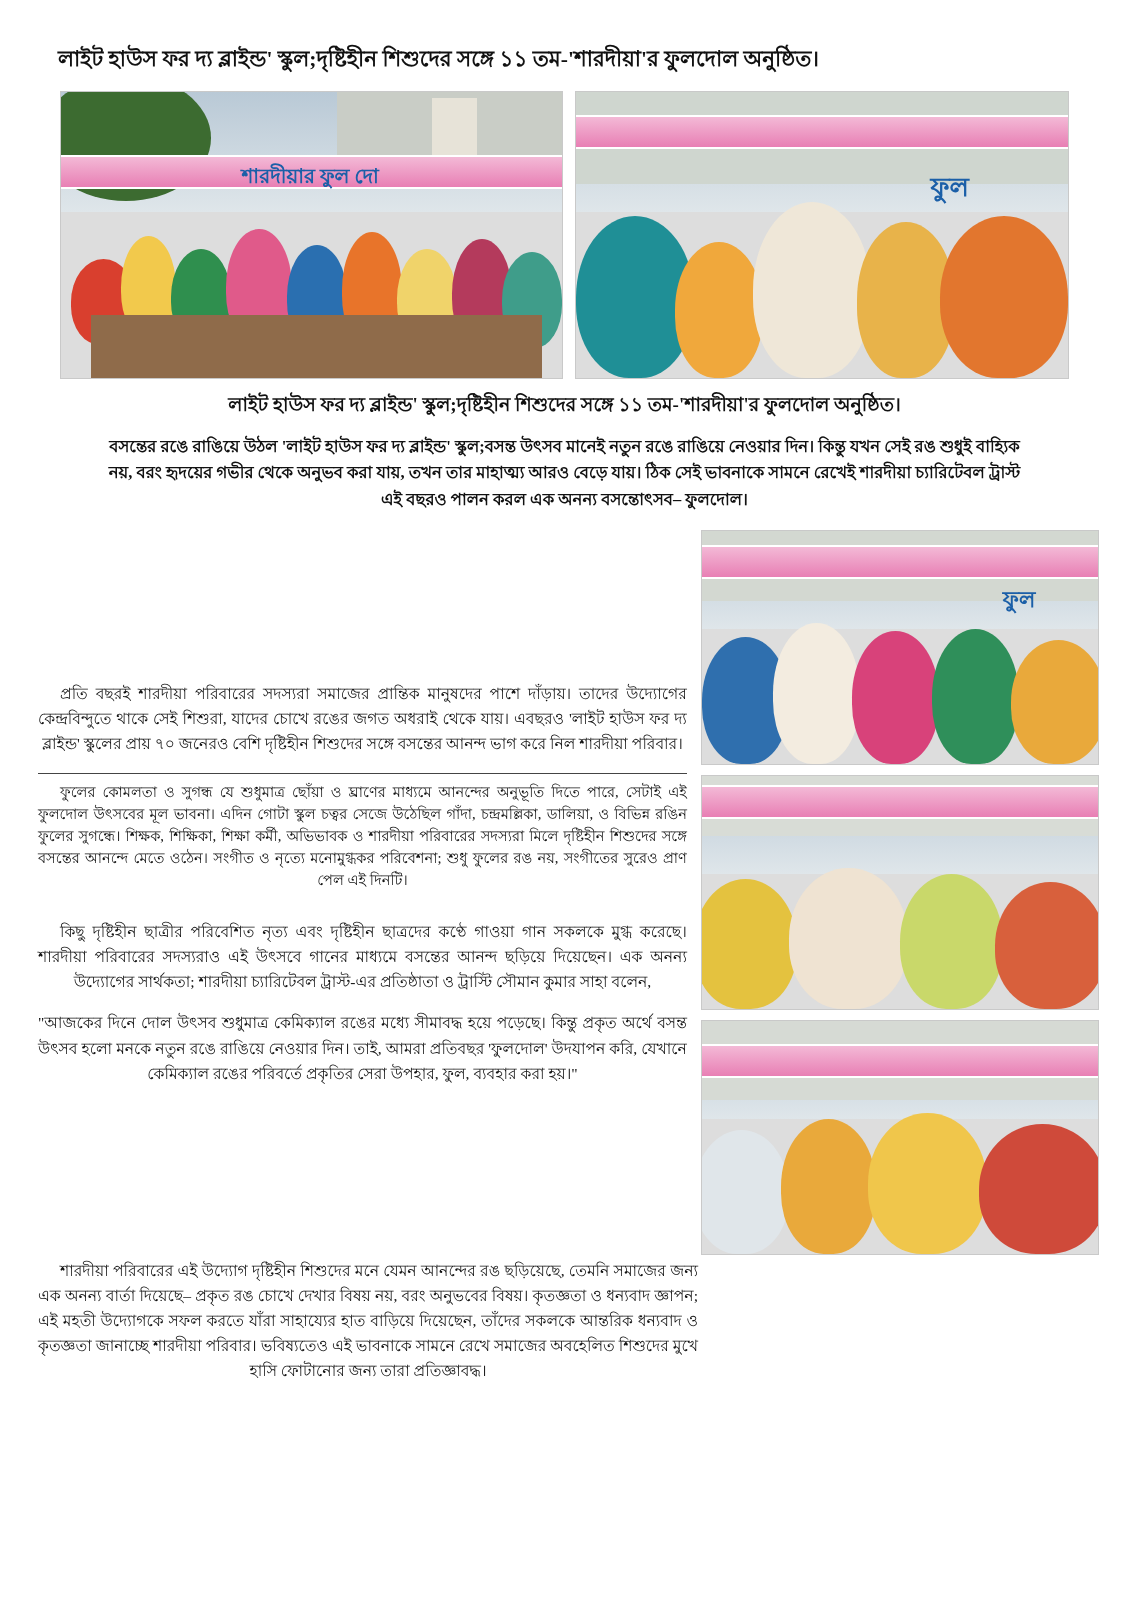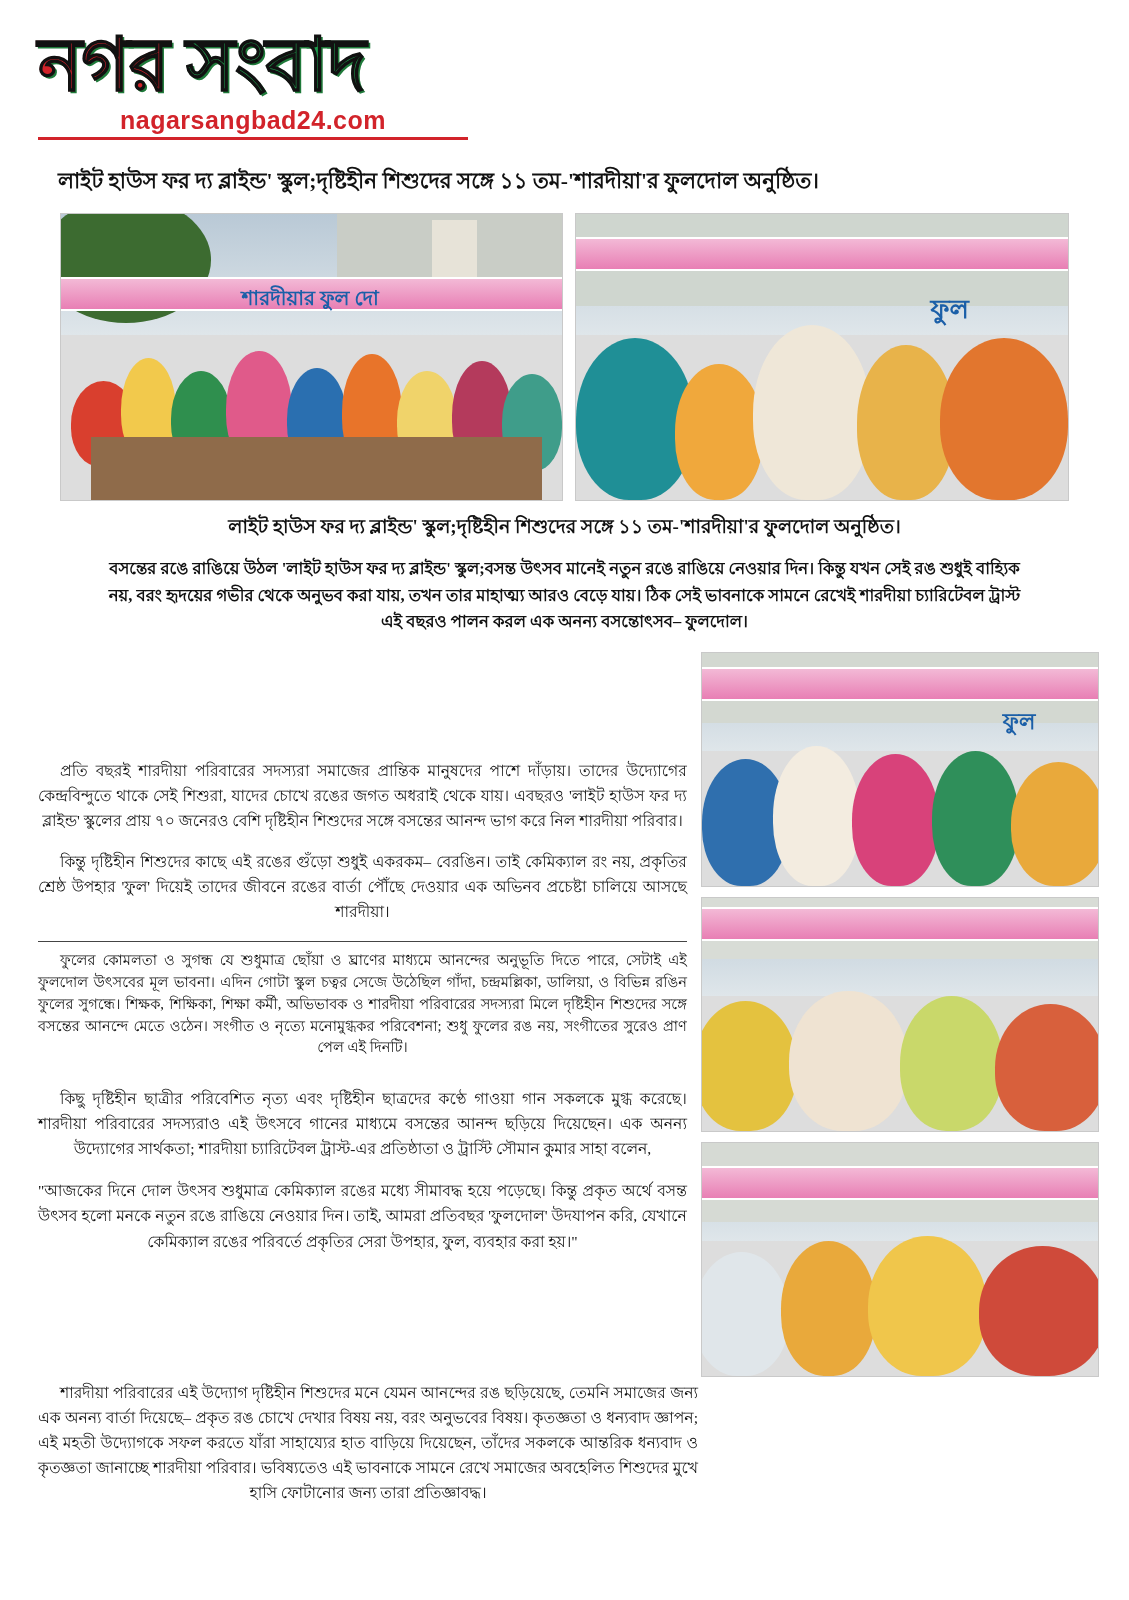--- a/index.html
+++ b/index.html
@@ -167,28 +167,20 @@
   .bottom-text {
     margin: 4px 0 0 8px;
     width: 660px;
   }
 </style>
 </head>
 <body>
 
 <div class="page">
 
-  <div class="masthead">
-    <div class="logo-text">
-      <span>নগর</span>
-      <span class="grn">সংবাদ</span>
-    </div>
-    <div class="logo-url">nagarsangbad24.com</div>
-    <div class="mast-rule"></div>
-  </div>
 
   <div class="headline">লাইট হাউস ফর দ্য ব্লাইন্ড' স্কুল;দৃষ্টিহীন শিশুদের সঙ্গে  ১১ তম-'শারদীয়া'র ফুলদোল অনুষ্ঠিত।</div>
 
   <div class="top-photos">
 
     <div class="photo ph-a">
       <div class="sky"></div>
       <div class="bldg" style="left:55%;top:0;width:45%;height:30%;background:#c9cdc6;"></div>
       <div class="bldg" style="left:74%;top:2%;width:9%;height:26%;background:#e7e3d8;"></div>
       <div class="tree" style="left:-4%;top:-6%;width:34%;height:44%;background:#3c6b30;"></div>
@@ -225,21 +217,20 @@
   </div>
 
   <div class="caption">লাইট হাউস ফর দ্য ব্লাইন্ড' স্কুল;দৃষ্টিহীন শিশুদের সঙ্গে  ১১ তম-'শারদীয়া'র ফুলদোল অনুষ্ঠিত।</div>
 
   <div class="lead">বসন্তের রঙে রাঙিয়ে উঠল 'লাইট হাউস ফর দ্য ব্লাইন্ড' স্কুল;বসন্ত উৎসব মানেই নতুন রঙে রাঙিয়ে নেওয়ার দিন। কিন্তু যখন সেই রঙ শুধুই বাহ্যিক নয়, বরং হৃদয়ের গভীর থেকে অনুভব করা যায়, তখন তার মাহাত্ম্য আরও বেড়ে যায়। ঠিক সেই ভাবনাকে সামনে রেখেই শারদীয়া চ্যারিটেবল ট্রাস্ট এই বছরও পালন করল এক অনন্য বসন্তোৎসব– ফুলদোল।</div>
 
   <div class="body-wrap">
 
     <div class="col-text">
       <p class="para center-ish">প্রতি বছরই শারদীয়া পরিবারের সদস্যরা সমাজের প্রান্তিক মানুষদের পাশে দাঁড়ায়। তাদের উদ্যোগের কেন্দ্রবিন্দুতে থাকে সেই শিশুরা, যাদের চোখে রঙের জগত অধরাই থেকে যায়। এবছরও 'লাইট হাউস ফর দ্য ব্লাইন্ড' স্কুলের প্রায় ৭০ জনেরও বেশি দৃষ্টিহীন শিশুদের সঙ্গে বসন্তের আনন্দ ভাগ করে নিল শারদীয়া পরিবার।</p>
-      <p class="para center-ish">কিন্তু দৃষ্টিহীন শিশুদের কাছে এই রঙের গুঁড়ো শুধুই একরকম– বেরঙিন। তাই কেমিক্যাল রং নয়, প্রকৃতির শ্রেষ্ঠ উপহার 'ফুল' দিয়েই তাদের জীবনে রঙের বার্তা পৌঁছে দেওয়ার এক অভিনব প্রচেষ্টা চালিয়ে আসছে শারদীয়া।</p>
       <hr class="hr-thin">
       <p class="para small">ফুলের কোমলতা ও সুগন্ধ যে শুধুমাত্র ছোঁয়া ও ঘ্রাণের মাধ্যমে আনন্দের অনুভূতি দিতে পারে, সেটাই এই ফুলদোল উৎসবের মূল ভাবনা। এদিন গোটা স্কুল চত্বর সেজে উঠেছিল গাঁদা, চন্দ্রমল্লিকা, ডালিয়া, ও বিভিন্ন রঙিন ফুলের সুগন্ধে। শিক্ষক, শিক্ষিকা, শিক্ষা কর্মী, অভিভাবক ও শারদীয়া পরিবারের সদস্যরা মিলে দৃষ্টিহীন শিশুদের সঙ্গে বসন্তের আনন্দে মেতে ওঠেন। সংগীত ও নৃত্যে মনোমুগ্ধকর পরিবেশনা; শুধু ফুলের রঙ নয়, সংগীতের সুরেও প্রাণ পেল এই দিনটি।</p>
       <p class="para center-ish" style="margin-top:28px;">কিছু দৃষ্টিহীন ছাত্রীর পরিবেশিত নৃত্য এবং দৃষ্টিহীন ছাত্রদের কণ্ঠে গাওয়া গান সকলকে মুগ্ধ করেছে। শারদীয়া পরিবারের সদস্যরাও এই উৎসবে গানের মাধ্যমে বসন্তের আনন্দ ছড়িয়ে দিয়েছেন। এক অনন্য উদ্যোগের সার্থকতা; শারদীয়া চ্যারিটেবল ট্রাস্ট-এর প্রতিষ্ঠাতা ও ট্রাস্টি সৌমান কুমার সাহা বলেন,</p>
       <p class="quote">"আজকের দিনে দোল উৎসব শুধুমাত্র কেমিক্যাল রঙের মধ্যে সীমাবদ্ধ হয়ে পড়েছে। কিন্তু প্রকৃত অর্থে বসন্ত উৎসব হলো মনকে নতুন রঙে রাঙিয়ে নেওয়ার দিন। তাই, আমরা প্রতিবছর 'ফুলদোল' উদযাপন করি, যেখানে কেমিক্যাল রঙের পরিবর্তে প্রকৃতির সেরা উপহার, ফুল, ব্যবহার করা হয়।"</p>
     </div>
 
     <div class="col-photos">
 
       <div class="photo side-photo">
         <div class="sky"></div>

